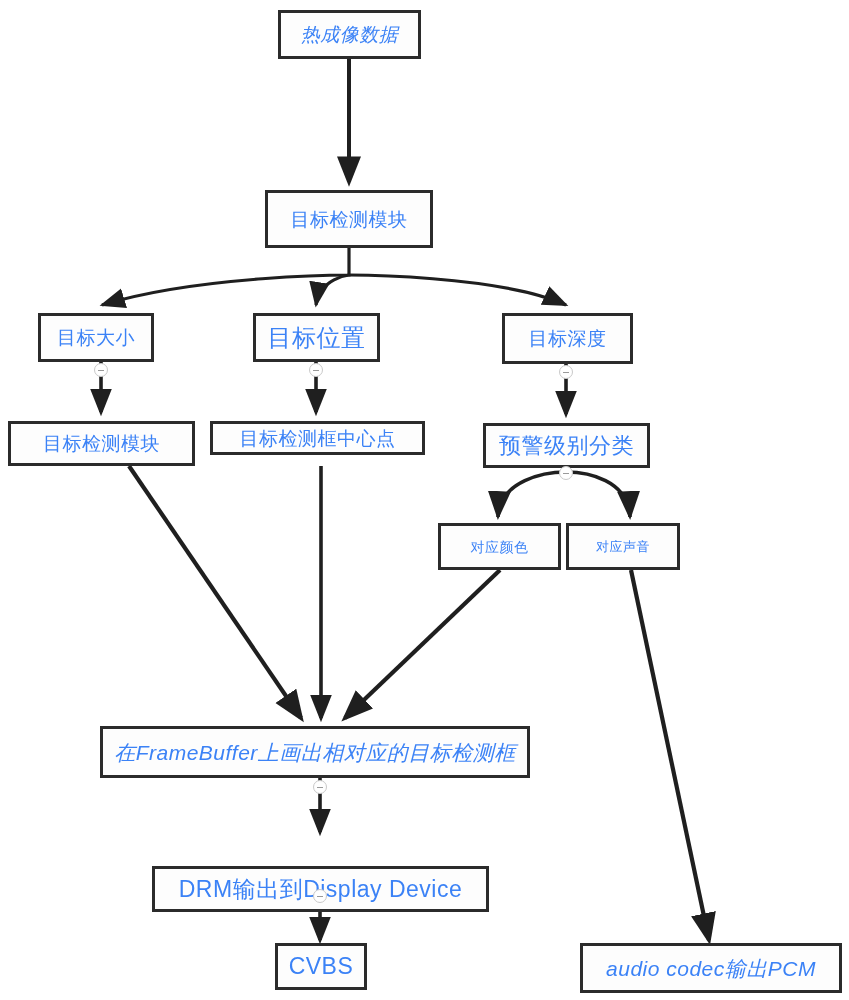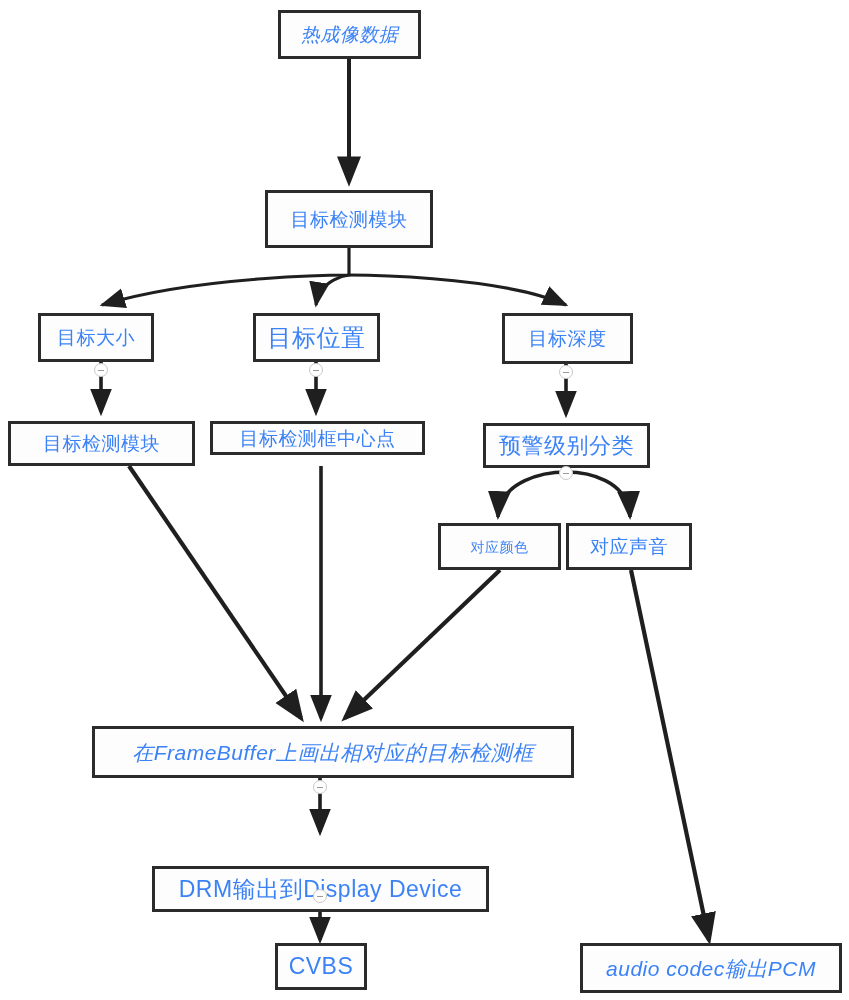--- a/index.html
+++ b/index.html
@@ -133,25 +133,25 @@
   </div>
 
   <div class="node" style="left:483px; top:423px; width:167px; height:45px; font-size:22px;">
     <span class="label">预警级别分类</span>
   </div>
 
   <div class="node" style="left:438px; top:523px; width:123px; height:47px; font-size:14px;">
     <span class="label">对应颜色</span>
   </div>
 
-  <div class="node" style="left:566px; top:523px; width:126px; height:47px; font-size:19px;justify-content:center;">
+  <div class="node" style="left:566px; top:523px; width:114px; height:47px; font-size:13px;justify-content:center;">
     <span class="label">对应声音</span>
   </div>
 
-  <div class="node italic" style="left:92px; top:726px; width:482px; height:52px; font-size:21px;">
+  <div class="node italic" style="left:100px; top:726px; width:430px; height:52px; font-size:21px;">
     <span class="label">在FrameBuffer上画出相对应的目标检测框</span>
   </div>
 
   <div class="node" style="left:152px; top:866px; width:337px; height:46px; font-size:23px;">
     <span class="label">DRM输出到Display Device</span>
   </div>
 
   <div class="node" style="left:275px; top:943px; width:92px; height:47px; font-size:23px;">
     <span class="label">CVBS</span>
   </div>

